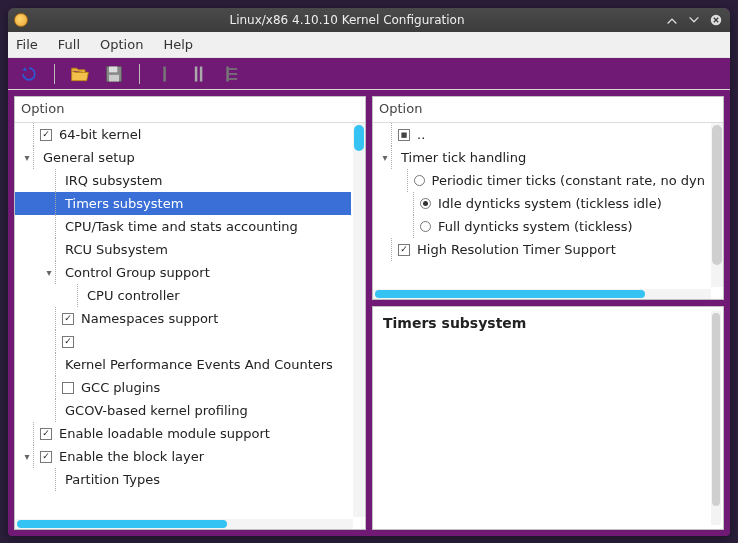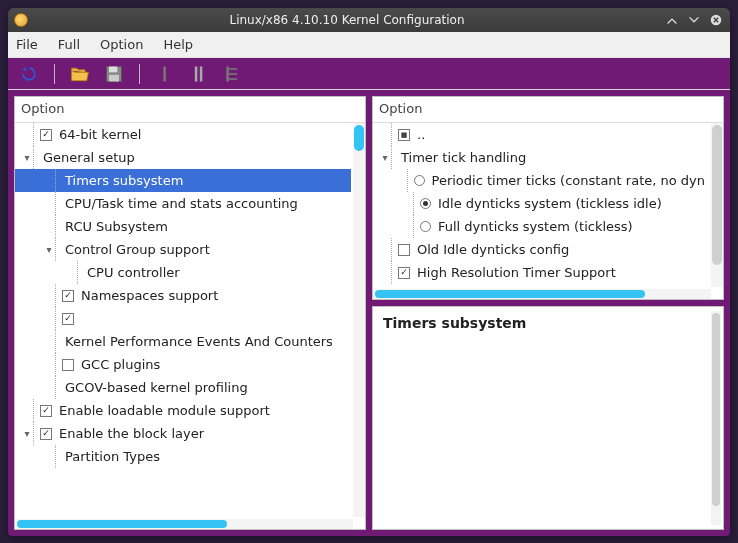--- a/index.html
+++ b/index.html
@@ -254,20 +254,27 @@
               <span class="checkbox checked"></span>
               <span class="label">64-bit kernel</span>
             </div>
             <div class="row">
               <span class="indent" style="width: 6px;"></span>
               <span class="expander">▾</span>
               <span class="dashspacer"></span>
               <span style="display: inline-block; width: 4px;"></span>
               <span class="label">General setup</span>
             </div>
+            <div class="row">
+              <span class="indent" style="width: 28px;"></span>
+              <span class="expander"></span>
+              <span class="dashspacer"></span>
+              <span style="display: inline-block; width: 4px;"></span>
+              <span class="label">IRQ subsystem</span>
+            </div>
             <div class="row selected">
               <span class="indent" style="width: 28px;"></span>
               <span class="expander"></span>
               <span class="dashspacer"></span>
               <span style="display: inline-block; width: 4px;"></span>
               <span class="label">Timers subsystem</span>
             </div>
             <div class="row">
               <span class="indent" style="width: 28px;"></span>
               <span class="expander"></span>
@@ -398,27 +405,20 @@
                 <span class="indent" style="width: 28px;"></span>
                 <span class="expander"></span>
                 <span class="dashspacer"></span>
                 <span class="radio"></span>
                 <span class="label">Full dynticks system (tickless)</span>
               </div>
               <div class="row">
                 <span class="indent" style="width: 6px;"></span>
                 <span class="expander"></span>
                 <span class="dashspacer"></span>
-                <span class="checkbox "></span>
-                <span class="label">Old Idle dynticks config</span>
-              </div>
-              <div class="row">
-                <span class="indent" style="width: 6px;"></span>
-                <span class="expander"></span>
-                <span class="dashspacer"></span>
                 <span class="checkbox checked"></span>
                 <span class="label">High Resolution Timer Support</span>
               </div>
             </div>
           <div class="vscroll">
               <div class="thumb" style="top:2px;height:140px;background:#cfcfcf;"></div>
             </div>
           <div class="hscroll">
               <div class="thumb" style="left:2px;width:270px;"></div>
             </div>

